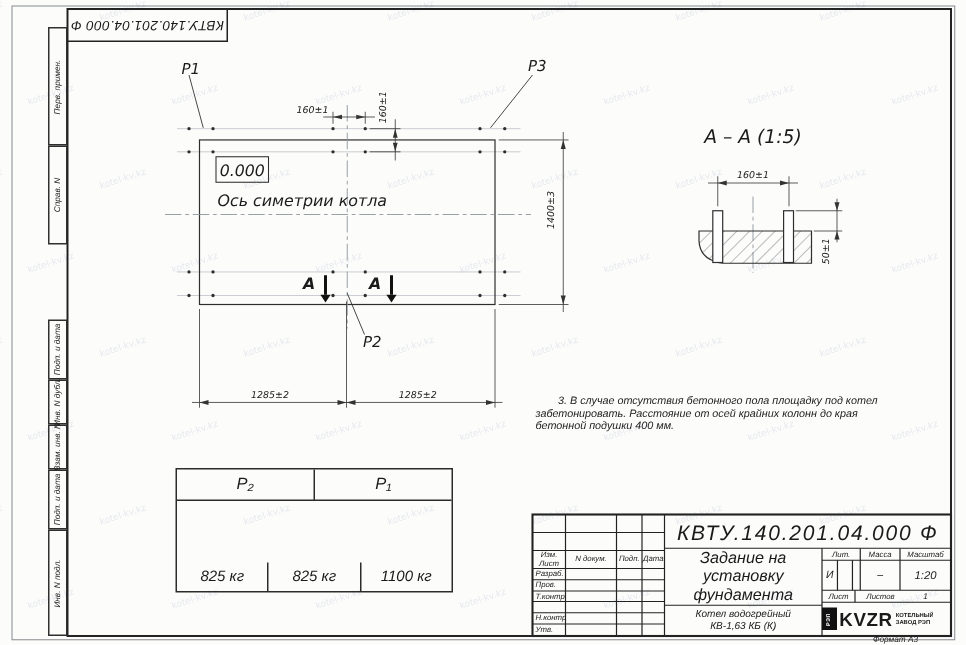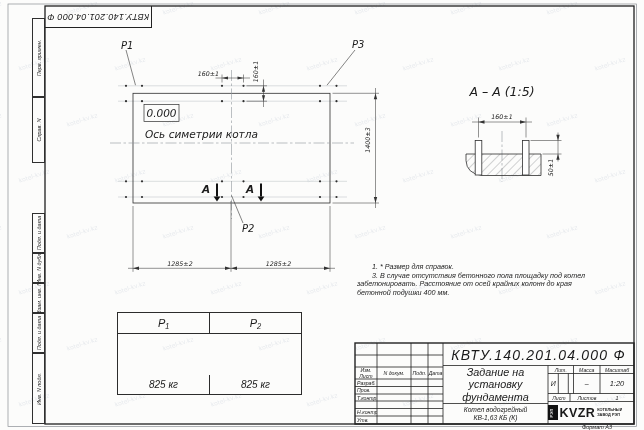--- a/index.html
+++ b/index.html
@@ -281,31 +281,31 @@
   <div class="vcell" style="top:353px;height:71px;">
     <span>Инв. N подл.</span>
     </div>
 
   <div class="stamp">
     <span>КВТУ.140.201.04.000 Ф</span>
   </div>
 
   <div class="ptable">
     <div class="prow phead">
+      <div class="pcell">P₂</div>
       <div class="pcell">P₁</div>
-      <div class="pcell">P₂</div>
     </div>
     <div class="prow pval">
       <div class="pcell">825 кг</div>
       <div class="pcell">825 кг</div>
+      <div class="pcell">1100 кг</div>
     </div>
   </div>
 
   <div class="notes">
-    <p>1. * Размер для справок.</p>
     <p>3. В случае отсутствия бетонного пола площадку под котел забетонировать. Расстояние от осей крайних колонн до края бетонной подушки 400 мм.</p>
   </div>
 
   <div class="tb" style="left:443px;top:344px;width:191px;height:21px;font-size:14px;letter-spacing:1.2px;">КВТУ.140.201.04.000 Ф</div>
 
   <div class="tb" style="left:355px;top:367px;width:22px;height:12px;font-size:5.2px;">Изм. Лист</div>
   <div class="tb" style="left:377px;top:367px;width:34px;height:12px;font-size:5.2px;">N докум.</div>
   <div class="tb" style="left:411px;top:367px;width:17px;height:12px;font-size:5.2px;">Подп.</div>
   <div class="tb" style="left:428px;top:367px;width:15px;height:12px;font-size:5.2px;">Дата</div>
 

